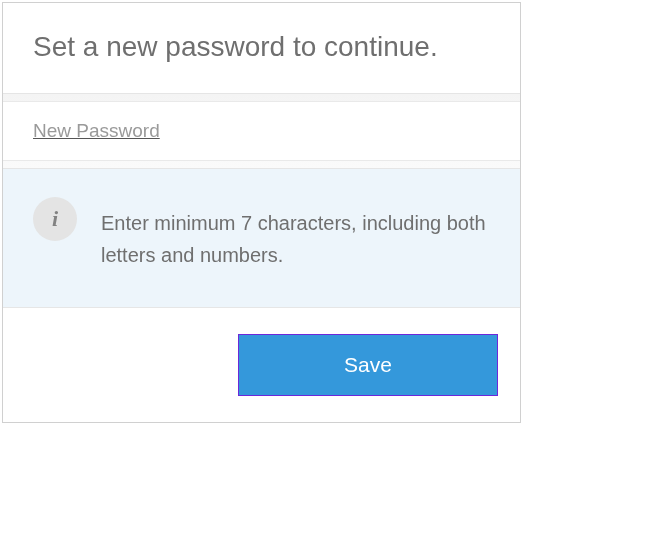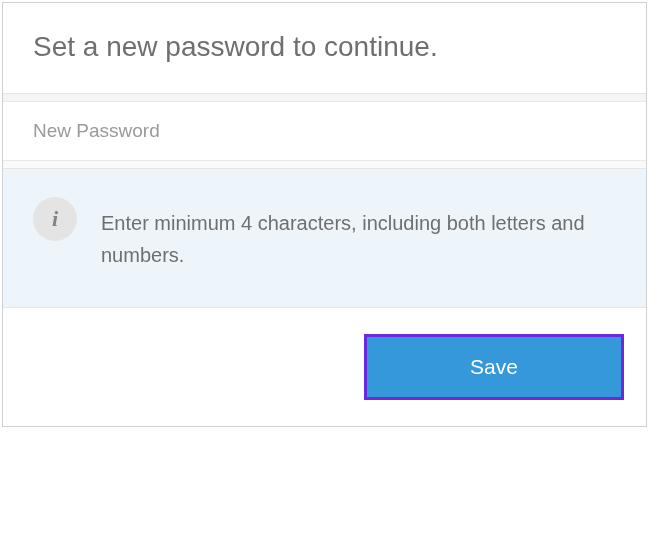--- a/index.html
+++ b/index.html
@@ -7,21 +7,21 @@
       margin: 0;
       padding: 0;
     }
     body {
       font-family: Arial, Helvetica, sans-serif;
       background: #ffffff;
       width: 649px;
       height: 550px;
     }
     .card {
-      width: 645px;
+      width: 519px;
       margin: 2px;
       border: 1px solid #d0d0d0;
       background: #ffffff;
     }
     .header {
       padding: 28px 30px 30px 30px;
     }
     .header h1 {
       font-size: 28px;
       font-weight: 400;
@@ -40,20 +40,21 @@
       margin: 3px 0;
     }
     .input-row input {
       width: 100%;
       border: none;
       outline: none;
       padding: 18px 30px;
       font-size: 19px;
       color: #555;
       background: transparent;
+      text-decoration: underline;
     }
     .input-row input::placeholder {
       color: #9a9a9a;
     }
     .info-box {
       background: #edf5fb;
       border-bottom: 1px solid #e6e6e6;
       padding: 28px 30px 36px 30px;
       display: flex;
       align-items: flex-start;
@@ -81,21 +82,21 @@
       padding-top: 10px;
     }
     .footer {
       padding: 26px 22px 26px 30px;
       display: flex;
       justify-content: flex-end;
     }
     .save-btn {
       background: #3498db;
       color: #ffffff;
-      border: 3px solid #6d28d9;
+      border: 1px solid #6d28d9;
       font-size: 21px;
       padding: 18px 16px;
       width: 260px;
       text-align: center;
       cursor: pointer;
     }
   </style>
 </head>
 <body>
 
@@ -107,19 +108,19 @@
   <div class="input-section">
     <div class="input-row">
       <input type="password" placeholder="New Password" style="">
     </div>
   </div>
 
   <div class="info-box">
     <div class="info-icon">
       <span>i</span>
     </div>
-    <div class="info-text">Enter minimum 4 characters, including both letters and numbers.</div>
+    <div class="info-text">Enter minimum 7 characters, including both letters and numbers.</div>
   </div>
 
   <div class="footer">
     <button class="save-btn">Save</button>
   </div>
 </div>
 
 </body></html>

